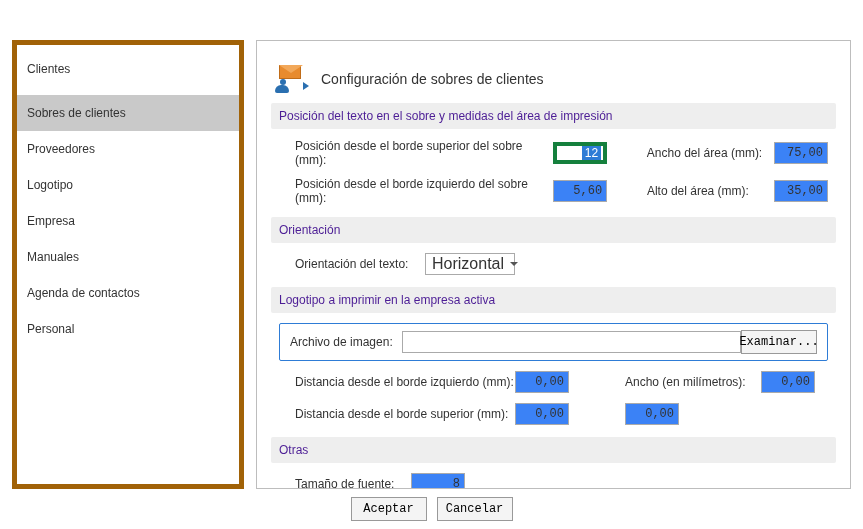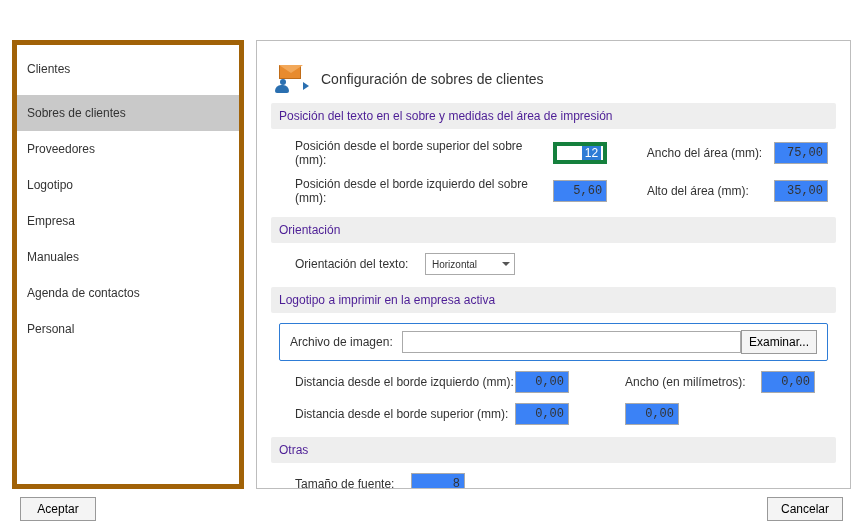--- a/index.html
+++ b/index.html
@@ -26,31 +26,31 @@
   .section-head { background: #eeeeee; padding: 6px 8px; font-size: 12px; color: #4c1d95; margin: 6px 0 10px 0; border-radius: 2px; }
   .section-body { padding: 0 8px 4px 24px; }
   .row { display: flex; align-items: center; margin-bottom: 10px; }
   .row.last { margin-bottom: 2px; }
   .label { font-size: 12px; color: #333; }
   .col-left-label { width: 260px; }
   .input-sm { width: 54px; height: 22px; border: 1px solid #aaa; text-align: right; padding: 0 4px; font-size: 12px; color: #333; background: #3b82f6; font-family: Liberation Mono, monospace; }
   .col-gap { width: 40px; }
   .col-right-label { width: 128px; }
   .orient-row .label { width: 130px; }
-  .select { width: 90px; height: 22px; border: 1px solid #aaa; display: inline-flex; align-items: center; justify-content: space-between; padding: 0 4px 0 6px; font-size: 10px; background: #fff; }
+  .select { width: 90px; height: 22px; border: 1px solid #aaa; display: inline-flex; align-items: center; justify-content: space-between; padding: 0 4px 0 6px; font-size: 16px; background: #fff; }
   .select .caret { width: 0; height: 0; border-left: 4px solid transparent; border-right: 4px solid transparent; border-top: 4px solid #555; margin-left: 6px; }
   .logo-box { border: 1px solid #2e7cd6; padding: 6px 10px; display: flex; align-items: center; gap: 0; margin: 0 0 10px 0; border-radius: 2px; }
   .logo-box .label { width: 112px; }
   .logo-input { flex: 1; height: 22px; border: 1px solid #aaa; background: #fff; }
-  .btn { height: 24px; border: 1px solid #999; background: #f4f4f4; font-size: 12px; padding: 0 10px; cursor: default; display: inline-flex; align-items: center; justify-content: center; font-family: Liberation Sans, sans-serif; }
+  .btn { height: 24px; border: 1px solid #999; background: #f4f4f4; font-size: 12px; padding: 0 10px; cursor: default; display: inline-flex; align-items: center; justify-content: center; font-family: Liberation Mono, monospace; }
   .logo-btn { width: 76px; }
   .logo-details .row .col-left-label { width: 220px; }
   .logo-details .row .col-right-label { width: 136px; }
   .otras-body .label { width: 116px; }
-  .footer { position: absolute; bottom: 0; left: 0; right: 0; height: 40px; display: flex; align-items: center; justify-content: space-between; gap: 10px; padding: 0 20px; }
+  .footer { position: absolute; bottom: 0; left: 0; right: 0; height: 40px; display: flex; align-items: center; justify-content: center; gap: 10px; padding: 0 28px; }
   .footer .btn { width: 76px; height: 24px; }
 </style>
 </head>
 <body>
 <div class="window">
 
 
   <div class="body">
     <div class="sidebar">
       <div class="sidebar-item">Clientes</div>

